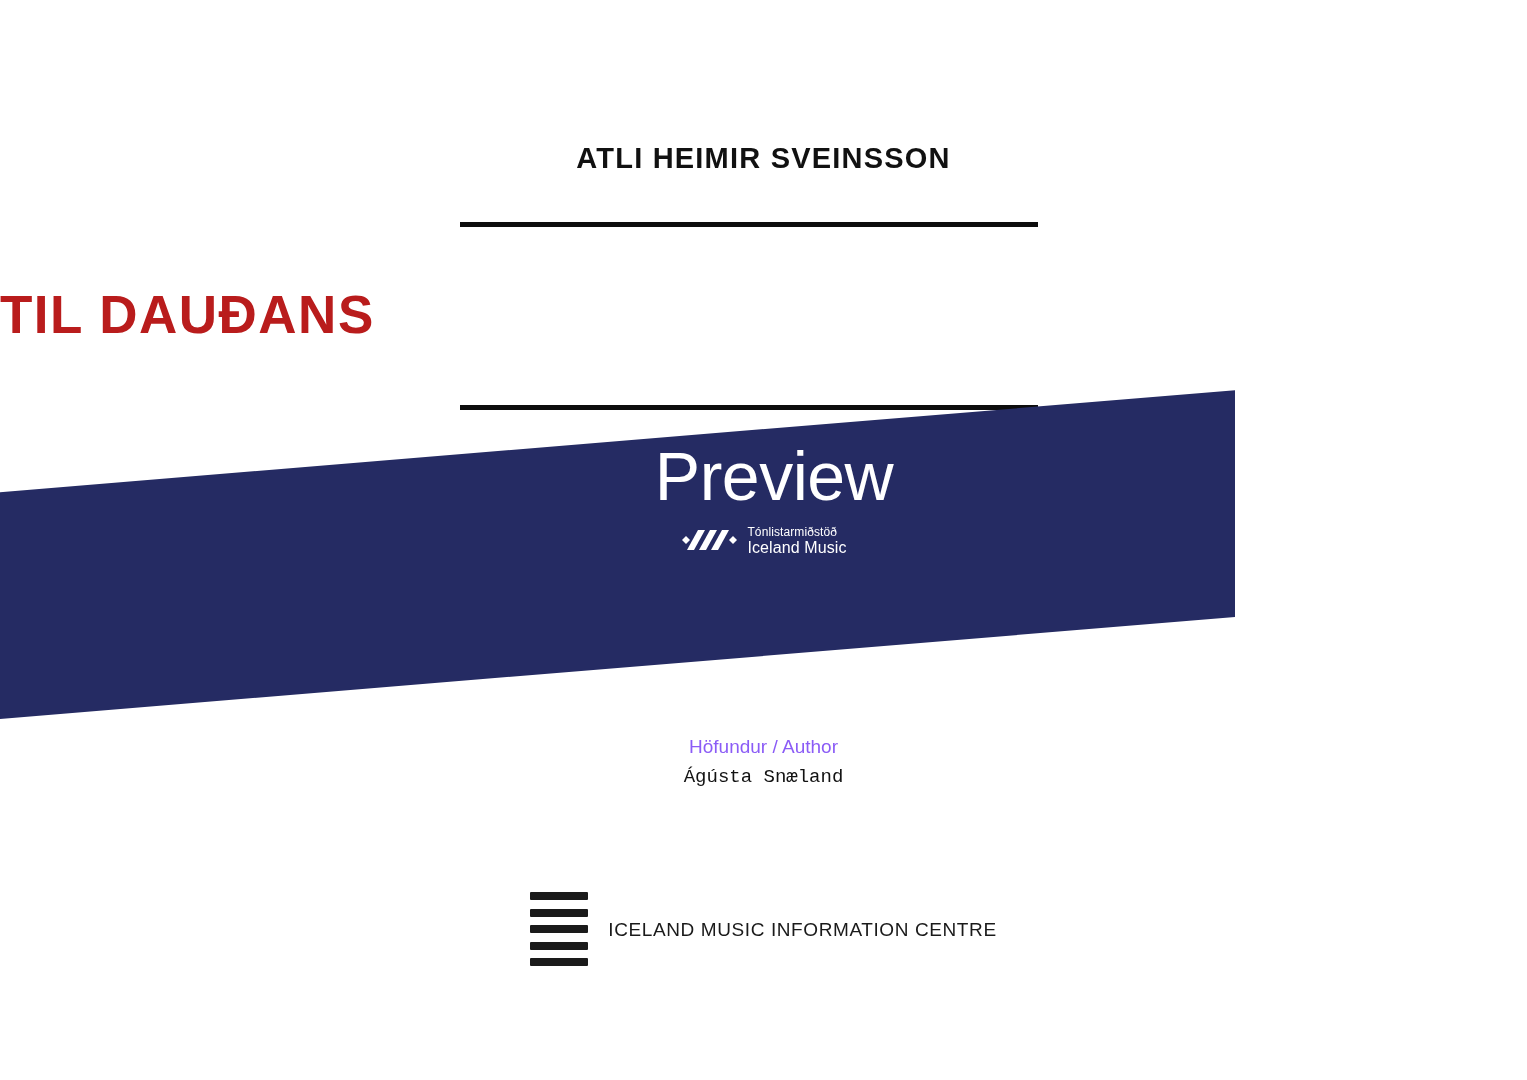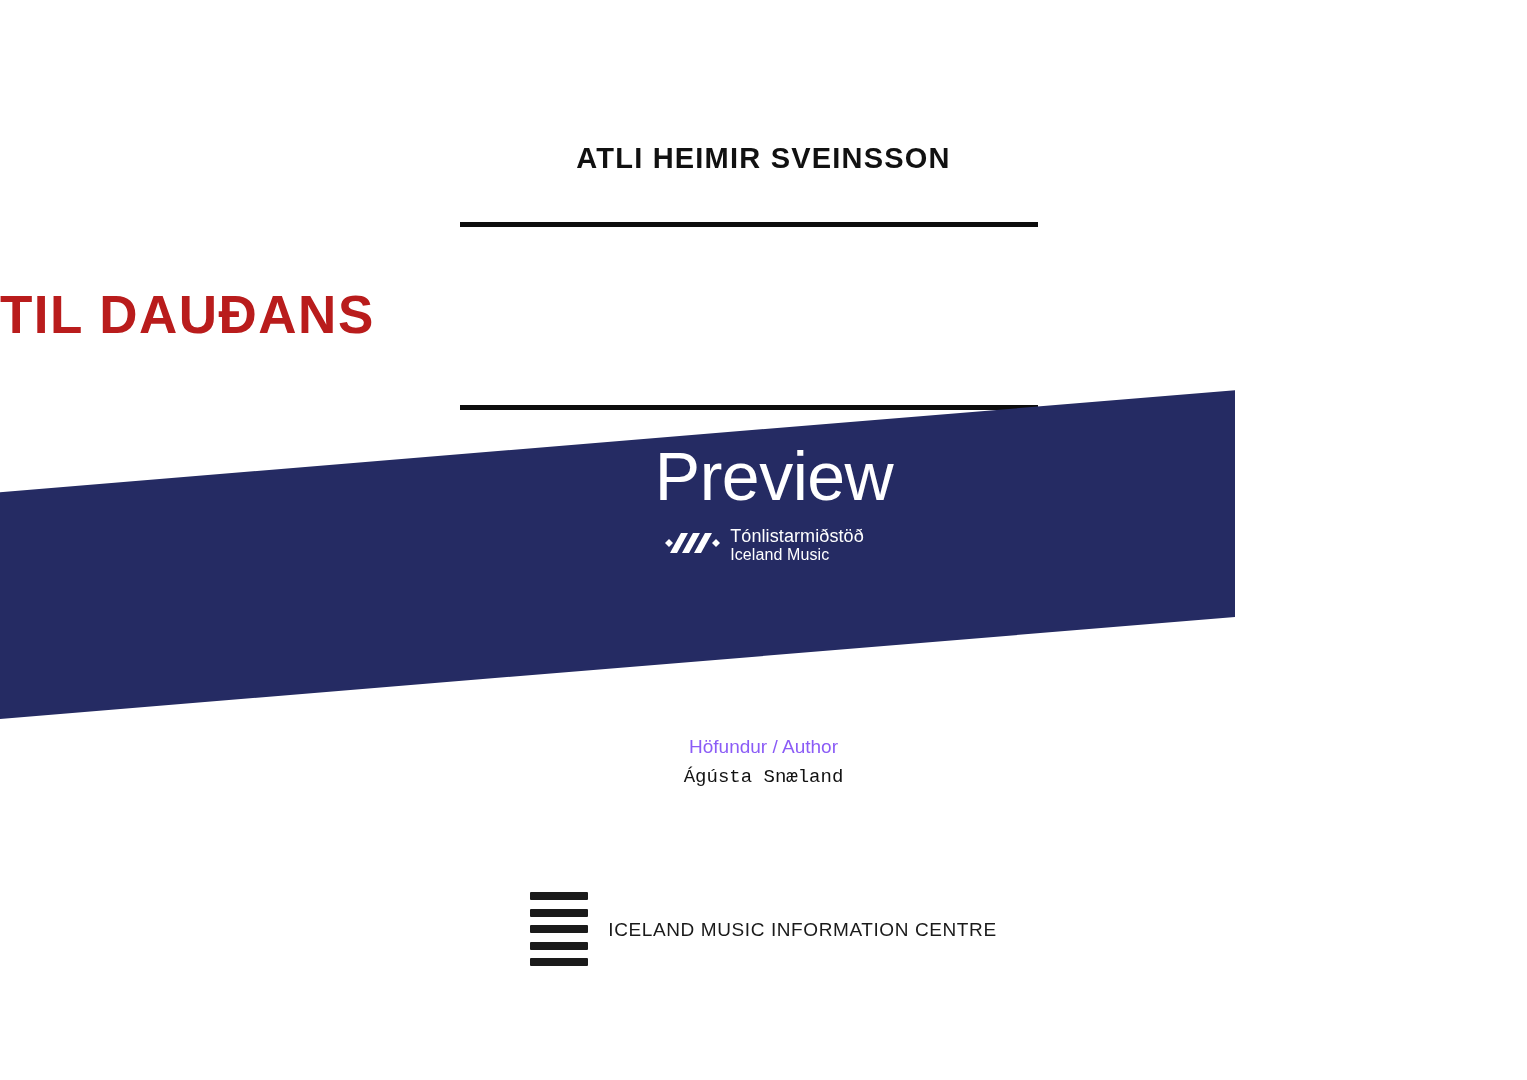--- a/index.html
+++ b/index.html
@@ -115,21 +115,21 @@
     align-items: center;
     gap: 9px;
     margin-top: 16px;
   }
   .imc-mark { display: block; }
   .imc-words {
     text-align: left;
     color: #ffffff;
     line-height: 1.12;
   }
-  .imc-words .w1 { font-size: 18px; display: block; letter-spacing: .1px; }
+  .imc-words .w1 { font-size: 12px; display: block; letter-spacing: .1px; }
   .imc-words .w2 { font-size: 16px; display: block; letter-spacing: .1px; }
 
   
   .author-block {
     position: absolute;
     left: 0;
     top: 733px;
     width: 1527px;
     text-align: center;
   }

